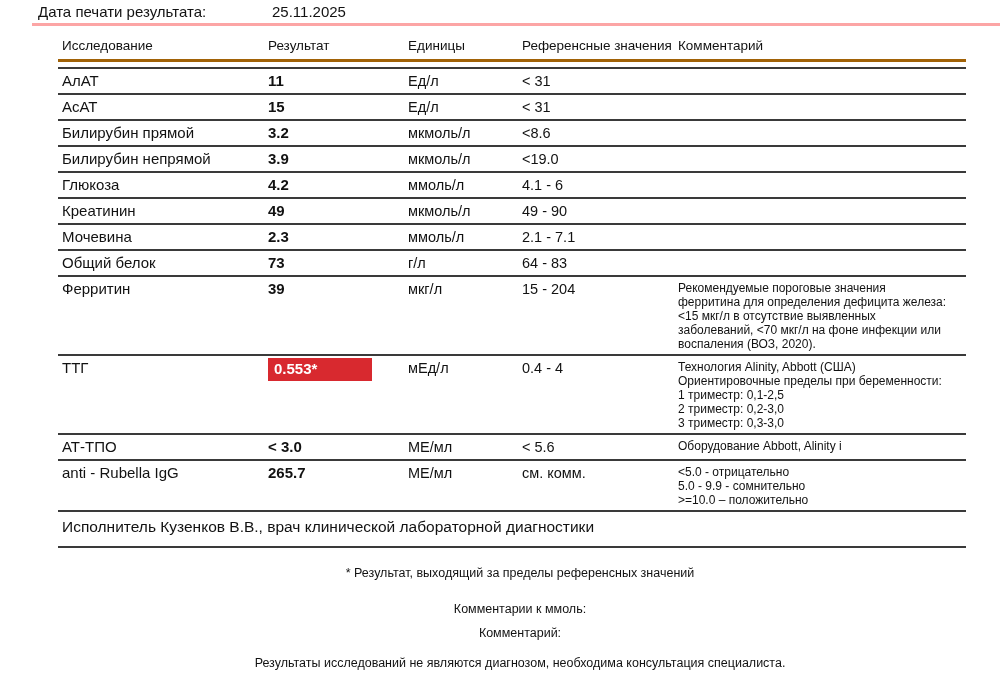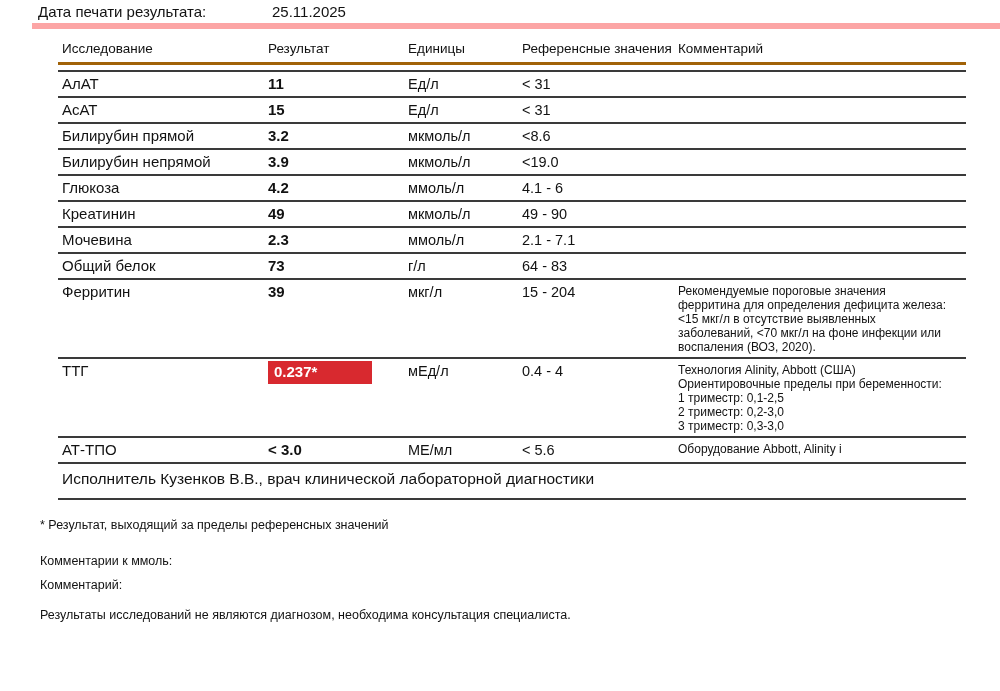--- a/index.html
+++ b/index.html
@@ -1,19 +1,19 @@
 <!DOCTYPE html>
 <html><head>
 <meta charset="utf-8">
 <style>
   html,body { margin:0; padding:0; background:#ffffff; }
   body { font-family:"Liberation Sans","DejaVu Sans",sans-serif; color:#121212; }
   .page { width:1000px; height:691px; box-sizing:border-box; overflow:hidden; background:#fff; }
 
-  .date-row { margin-left:32px; padding:3px 0 3px 6px; font-size:15px; border-bottom:6px solid #fca5a5; }
+  .date-row { margin-left:32px; padding:3px 0 3px 6px; font-size:15px; border-bottom:3px solid #fca5a5; }
   .date-label { display:inline-block; width:234px; }
 
   table.results { margin-left:58px; width:908px; border-collapse:collapse; table-layout:fixed; }
   col.c1 { width:210px; } col.c2 { width:140px; } col.c3 { width:114px; }
   col.c4 { width:156px; } col.c5 { width:288px; }
 
   thead th { text-align:left; font-weight:400; font-size:13.5px; line-height:15px;
              padding:12px 0 6px; vertical-align:top; border-bottom:3px solid #a16207; }
   thead th.c1h { padding-left:4px; }
 
@@ -25,21 +25,21 @@
   td.result { font-weight:700; }
   td.units, td.ref { font-size:14.5px; }
   td.comment { font-size:12px; line-height:14px; padding-top:4px; padding-right:6px; }
 
   .flag { display:inline-block; min-width:104px; box-sizing:border-box;
           color:#fff; font-weight:700; padding:2px 6px 3px; margin-top:-1px; }
 
   .executor { margin-left:58px; width:908px; box-sizing:border-box; font-size:15.5px;
               padding:6px 0 10px 4px; border-bottom:2px solid #3a3a3a; }
 
-  .fn { margin-left:40px; font-size:12.5px; line-height:15px; }
+  .fn { margin-left:40px; font-size:12.5px; line-height:15px;text-align:center; }
   .fn-asterisk   { margin-top:18px; }
   .fn-request    { margin-top:21px; }
   .fn-comment    { margin-top:9px; }
   .fn-disclaimer { margin-top:15px; }
 </style>
 </head>
 <body>
 
 <div class="page">
 
@@ -132,40 +132,51 @@
           <td class="comment">
             <div>Рекомендуемые пороговые значения</div>
             <div>ферритина для определения дефицита железа:</div>
             <div>&lt;15 мкг/л в отсутствие выявленных</div>
             <div>заболеваний, &lt;70 мкг/л на фоне инфекции или</div>
             <div>воспаления (ВОЗ, 2020).</div>
           </td>
         </tr>
         <tr>
           <td class="test">ТТГ</td>
-          <td class="result"><span class="flag" style="background: rgb(216, 41, 47); color: rgb(255, 255, 255);">0.237*</span></td>
+          <td class="result"><span class="flag" style="background: rgb(216, 41, 47); color: rgb(255, 255, 255);">0.553*</span></td>
           <td class="units">мЕд/л</td>
           <td class="ref">0.4 - 4</td>
           <td class="comment">
             <div>Технология Alinity, Abbott (США)</div>
             <div>Ориентировочные пределы при беременности:</div>
             <div>1 триместр: 0,1-2,5</div>
             <div>2 триместр: 0,2-3,0</div>
             <div>3 триместр: 0,3-3,0</div>
           </td>
         </tr>
         <tr>
           <td class="test">АТ-ТПО</td>
           <td class="result">&lt; 3.0</td>
           <td class="units">МЕ/мл</td>
           <td class="ref">&lt; 5.6</td>
           <td class="comment">
             <div>Оборудование Abbott, Alinity i</div>
           </td>
         </tr>
+        <tr>
+          <td class="test">anti - Rubella IgG</td>
+          <td class="result">265.7</td>
+          <td class="units">МЕ/мл</td>
+          <td class="ref">см. комм.</td>
+          <td class="comment">
+            <div>&lt;5.0 - отрицательно</div>
+            <div>5.0 - 9.9 - сомнительно</div>
+            <div>&gt;=10.0 – положительно</div>
+          </td>
+        </tr>
       </tbody>
   </table>
 
   <div class="executor">Исполнитель Кузенков В.В., врач клинической лабораторной диагностики</div>
 
   <div class="fn fn-asterisk">* Результат, выходящий за пределы референсных значений</div>
   <div class="fn fn-request">Комментарии к ммоль:</div>
   <div class="fn fn-comment">Комментарий:</div>
   <div class="fn fn-disclaimer">Результаты исследований не являются диагнозом, необходима консультация специалиста.</div>
 

